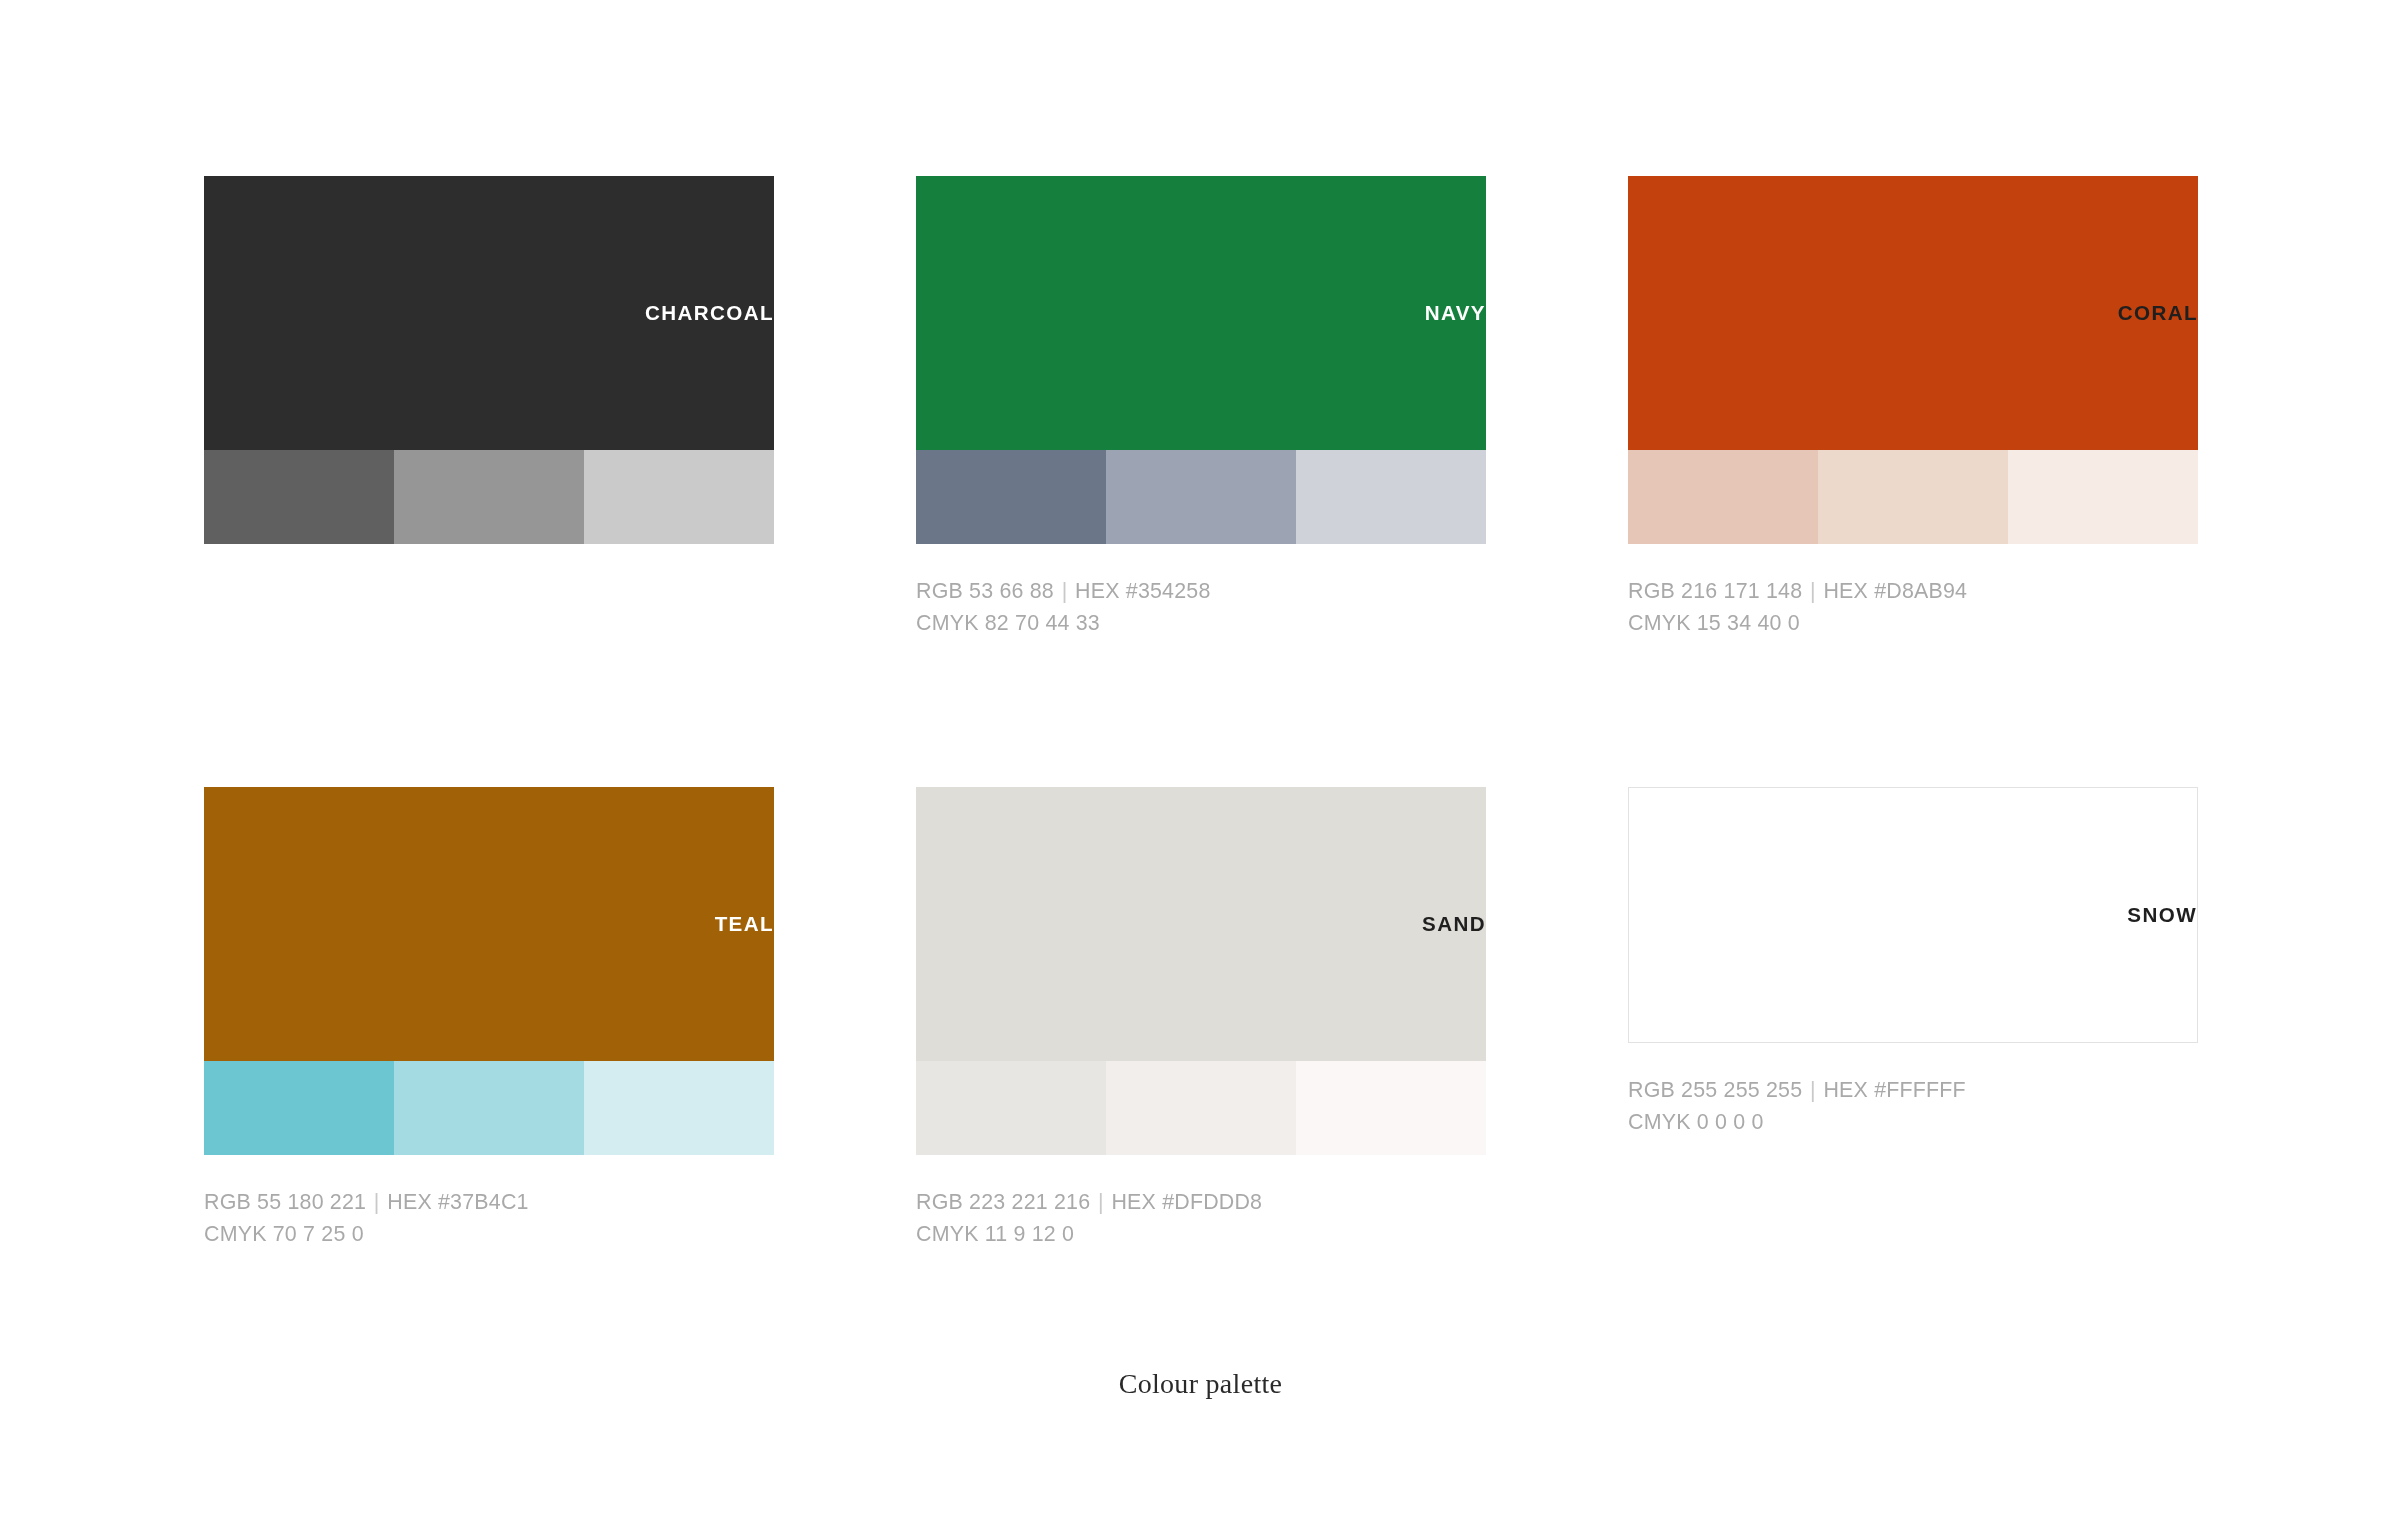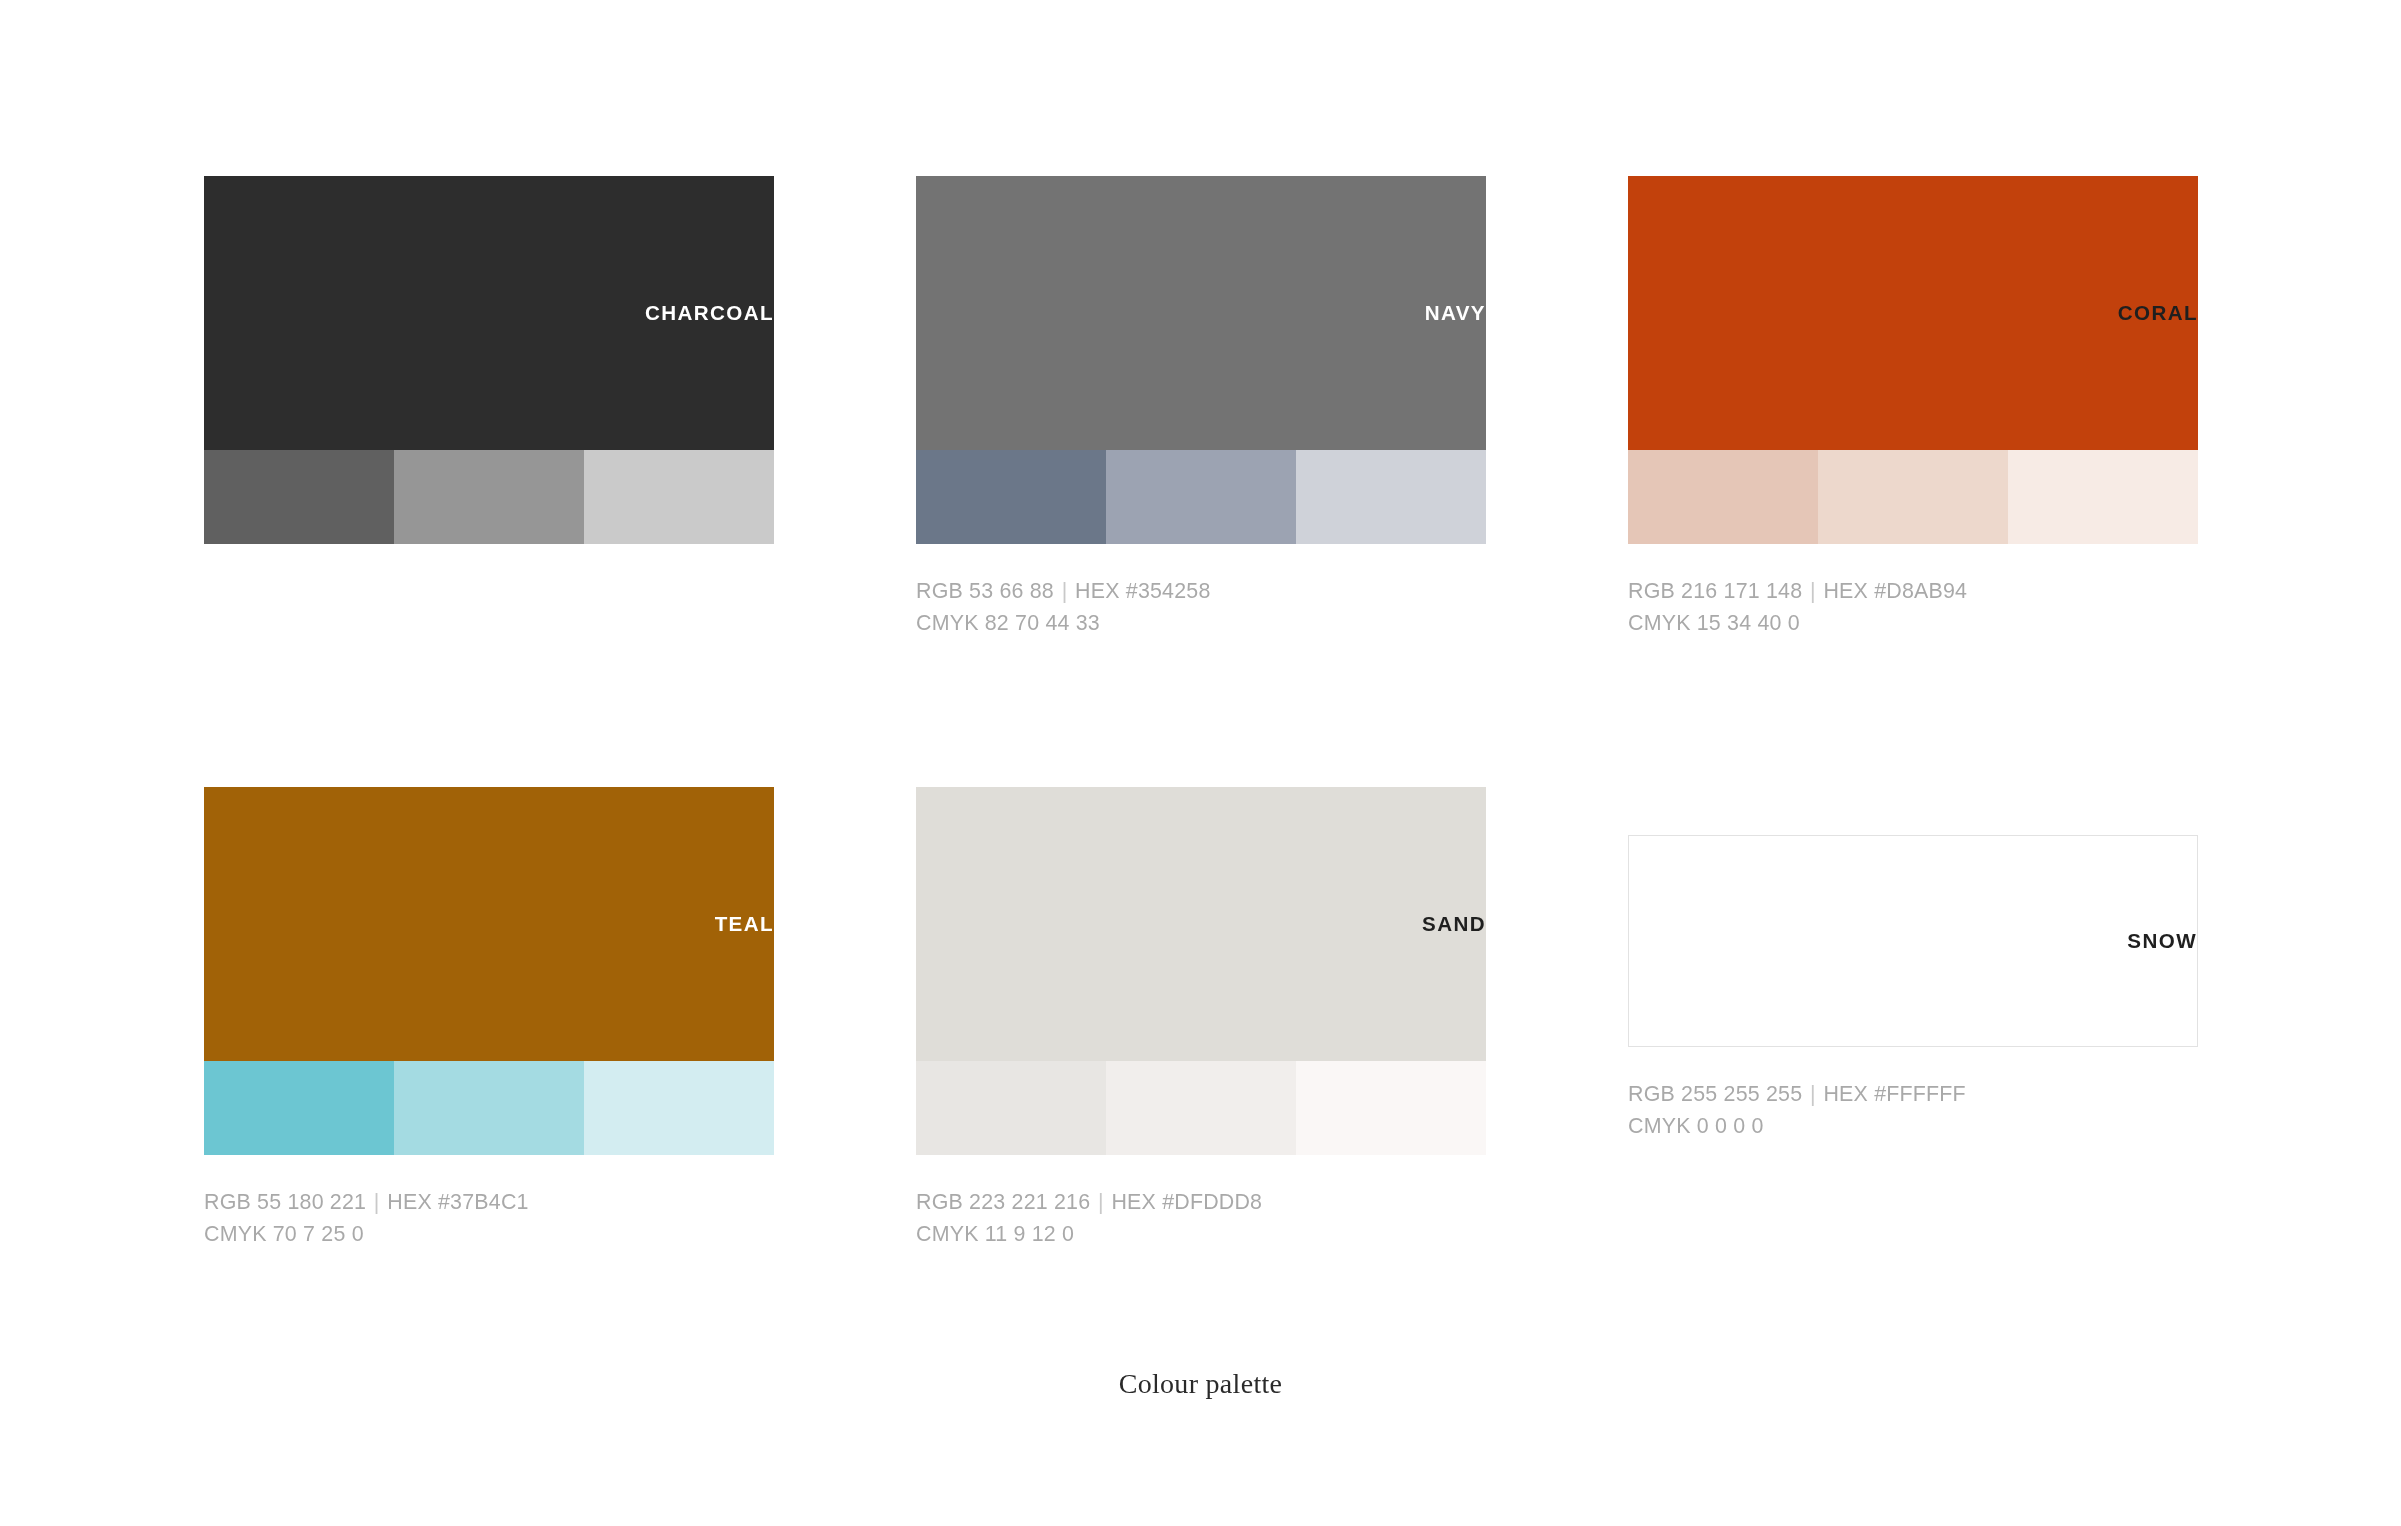--- a/index.html
+++ b/index.html
@@ -40,22 +40,21 @@
     position: relative;
     width: 570px;
     height: 274px;
     display: flex;
     align-items: center;
     justify-content: flex-end;
   }
 
   .main-block.outlined {
     border: 0.9px solid #e2e2e2;
-    height: 212px;
-    margin-top: 48px;
+    height: 256px;
   }
 
   .swatch-name {
     font-size: 20.6px;
     font-weight: bold;
     letter-spacing: 1.4px;
     line-height: 1;
     text-align: center;
     font-family: "Liberation Sans", sans-serif;
   }
@@ -114,21 +113,21 @@
         <div class="main-block" style="background: rgb(45, 45, 45);">
           <span class="swatch-name" style="color: rgb(255, 255, 255);">CHARCOAL</span>
         </div>
         <div class="tint-strip">
           <div class="tint" style="background: rgb(96, 96, 96);"></div>
           <div class="tint" style="background: rgb(150, 150, 150);"></div>
           <div class="tint" style="background: rgb(202, 202, 202);"></div>
         </div>
       </div>
       <div class="swatch-card">
-        <div class="main-block" style="background: #737373;">
+        <div class="main-block" style="background: #15803d;">
           <span class="swatch-name" style="color: rgb(255, 255, 255);">NAVY</span>
         </div>
         <div class="tint-strip">
           <div class="tint" style="background: rgb(107, 119, 137);"></div>
           <div class="tint" style="background: rgb(156, 163, 178);"></div>
           <div class="tint" style="background: rgb(207, 210, 217);"></div>
         </div>
         <div class="caption">
           <span class="caption-line"><span>RGB 53 66 88</span><span class="divider">|</span><span>HEX #354258</span></span>
           <span class="caption-line">CMYK 82 70 44 33</span>

